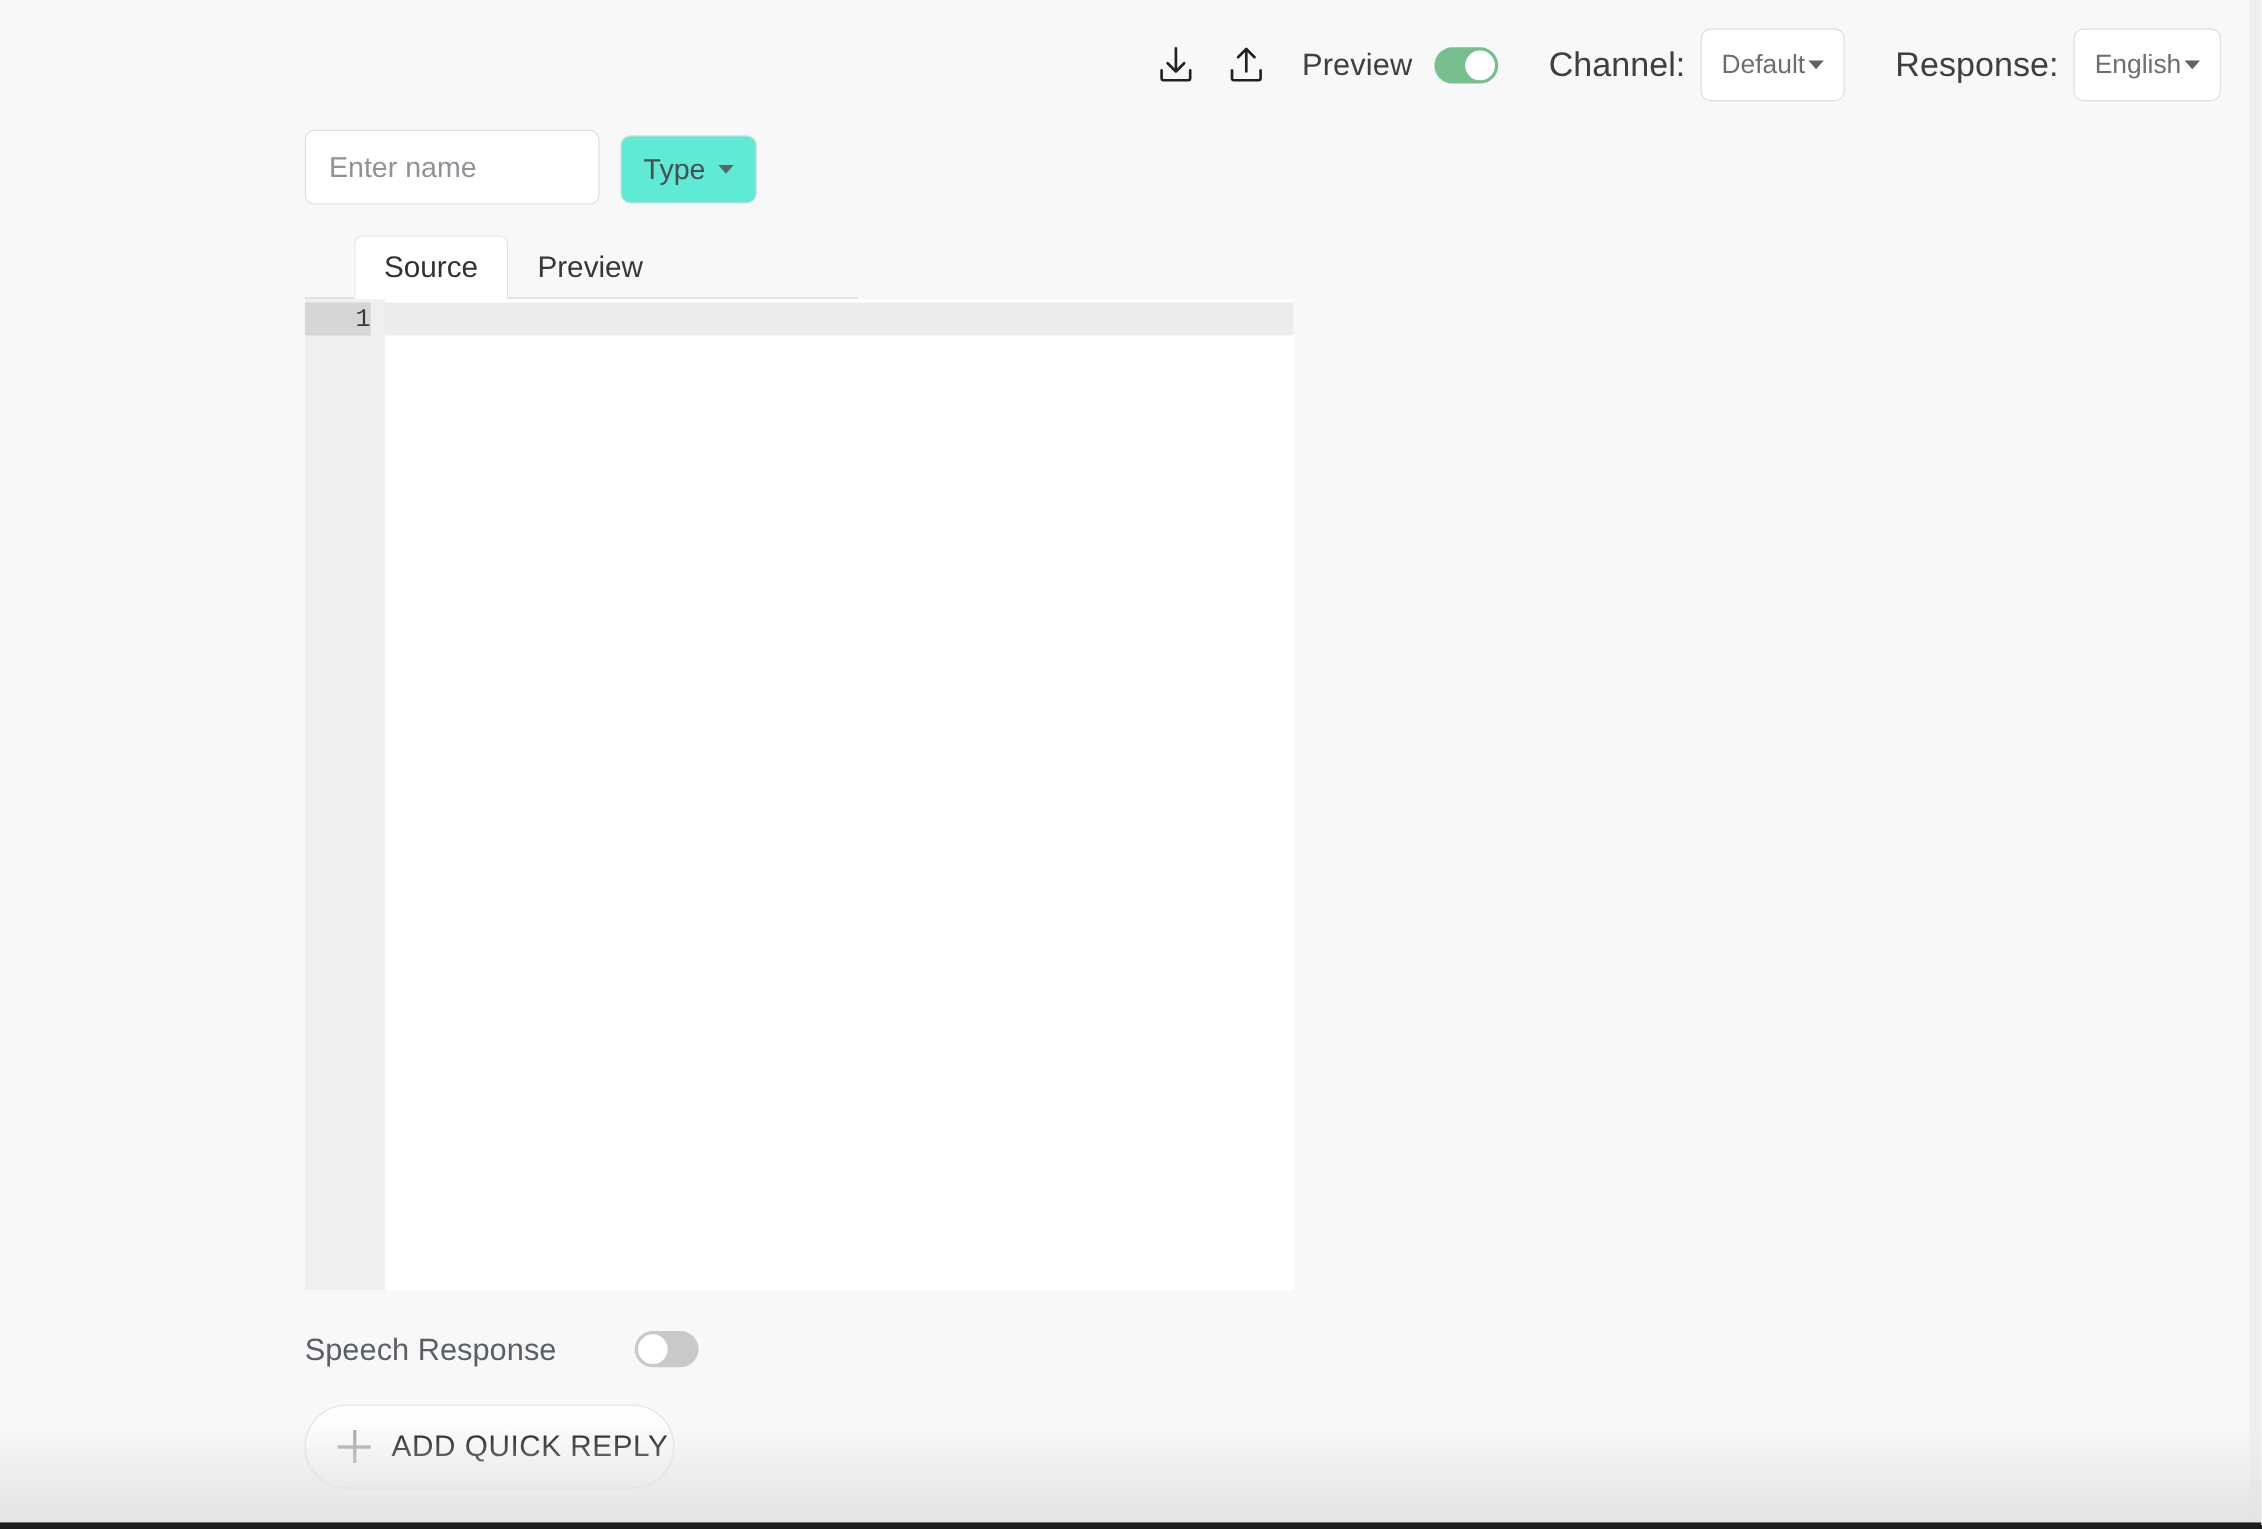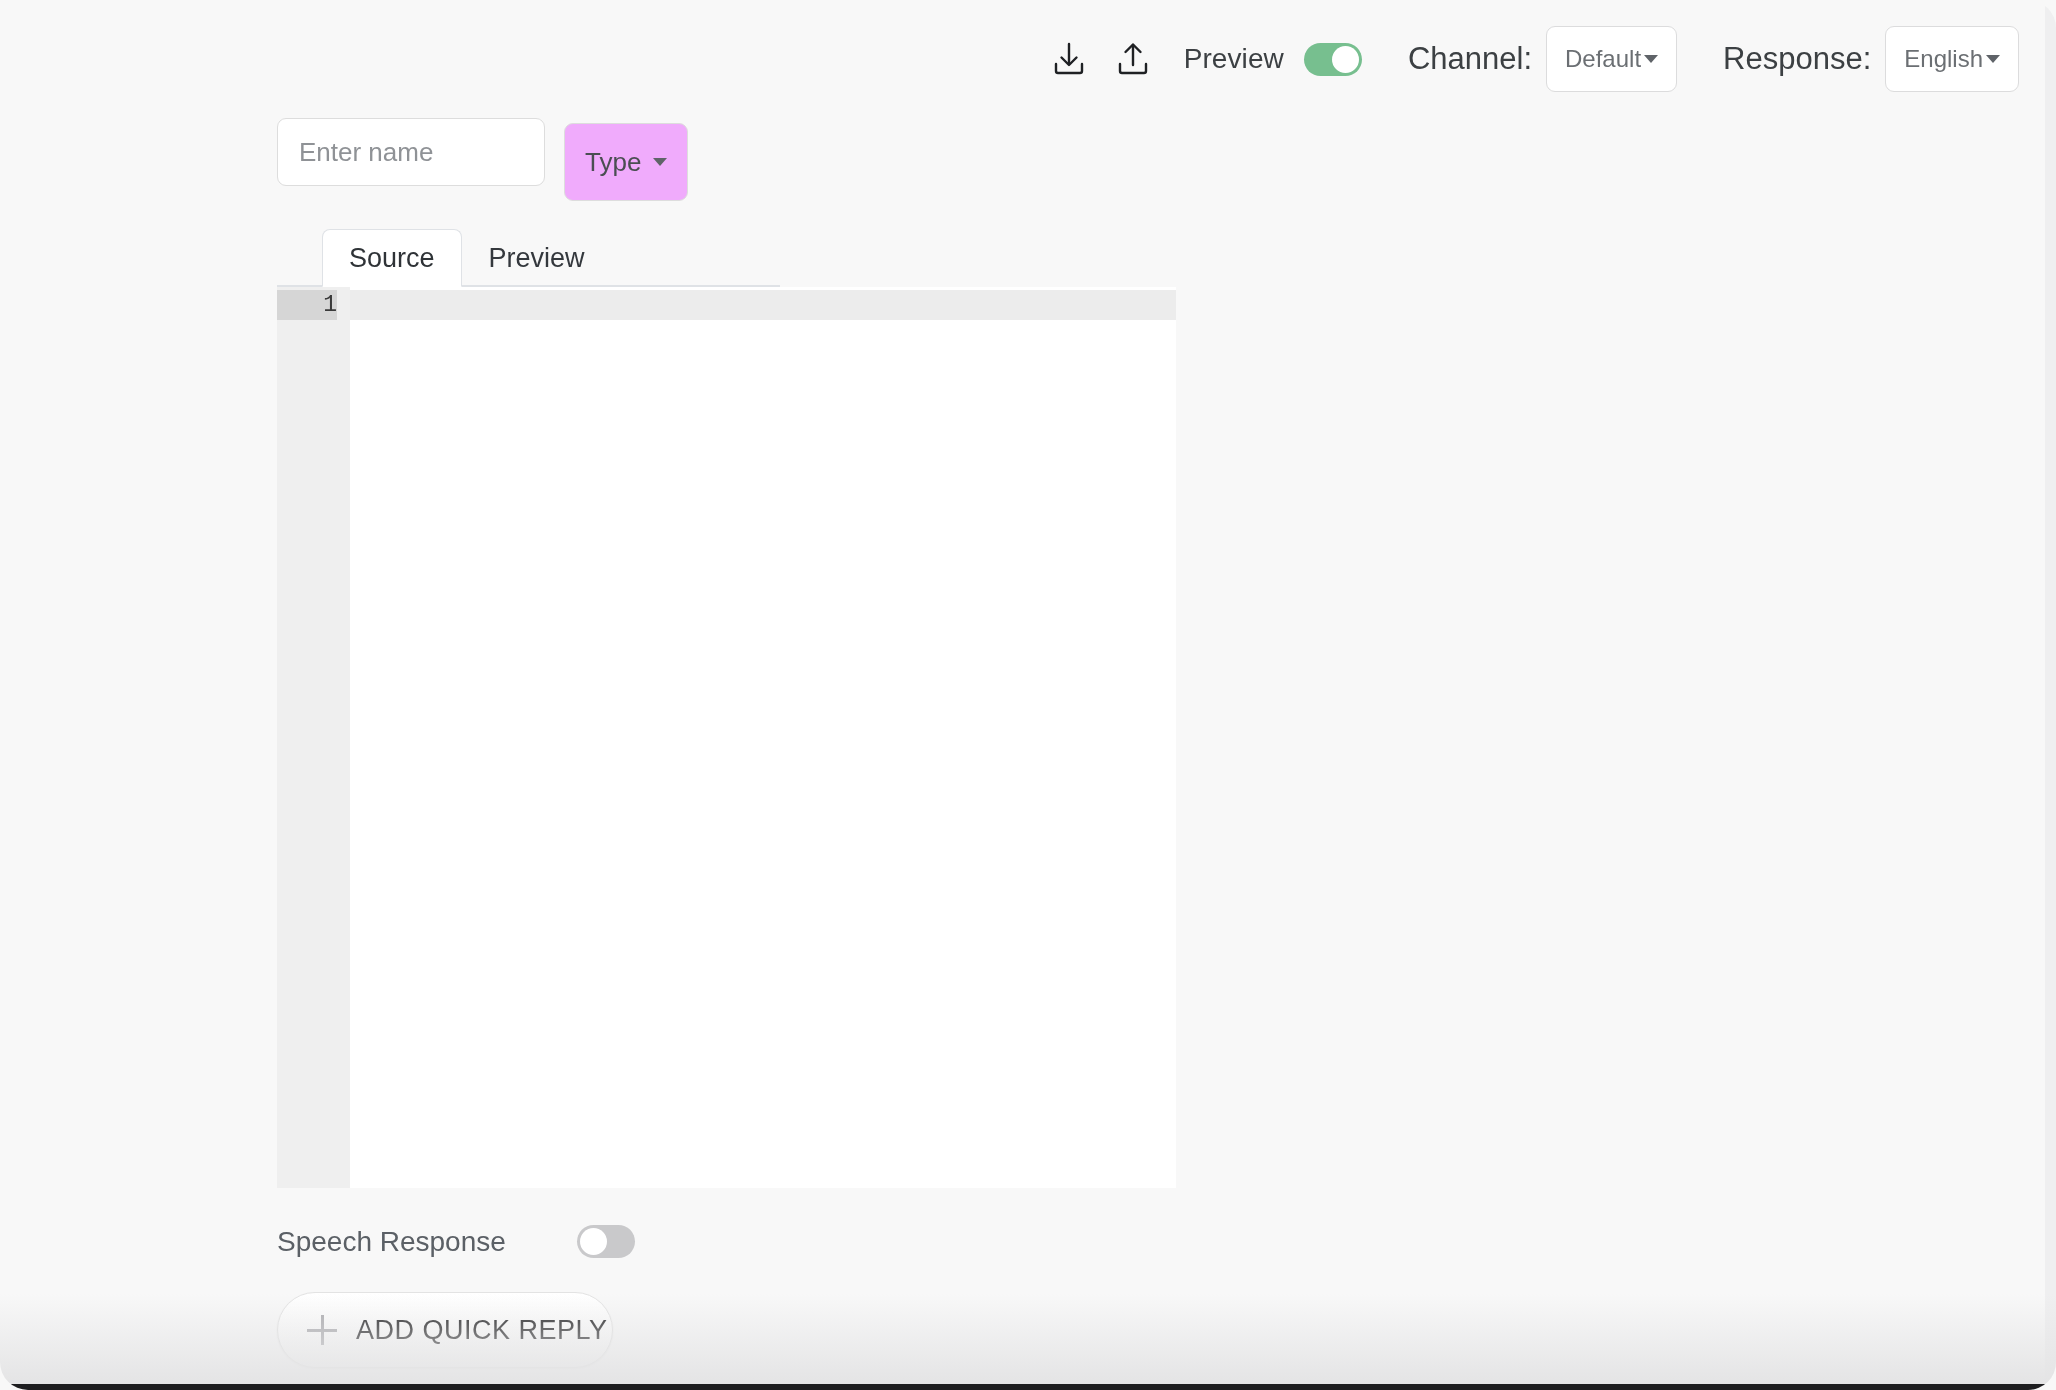--- a/index.html
+++ b/index.html
@@ -11,21 +11,20 @@
     font-family: "Liberation Sans", sans-serif;
     overflow: hidden;
   }
 
   .page {
     position: relative;
     width: 2056px;
     height: 1390px;
     background: #f8f8f8;
     overflow: hidden;
-    border-radius: 28px;
   }
 
   
   .bottom-fade {
     position: absolute;
     left: 0;
     bottom: 6px;
     width: 2056px;
     height: 90px;
     background: linear-gradient(to bottom, rgba(248,248,248,0) 0%, rgba(228,228,229,1) 100%);
@@ -157,23 +156,23 @@
     border-radius: 9px;
     padding: 0 21px;
     font-size: 26px;
     font-family: "Liberation Sans", sans-serif;
     color: #3c4043;
     outline: none;
   }
   .name-input::placeholder { color: #8f9296; }
 
   .type-btn {
-    height: 78px;
+    height: 62px;
     margin-top: 5px;
-    background: #f0abfc;
+    background: #5eead4;
     border: 1px solid #dddddd;
     border-radius: 9px;
     display: flex;
     align-items: center;
     gap: 12px;
     padding: 0 20px;
     font-size: 26px;
     color: #4a4e52;
     cursor: pointer;
     white-space: nowrap;

